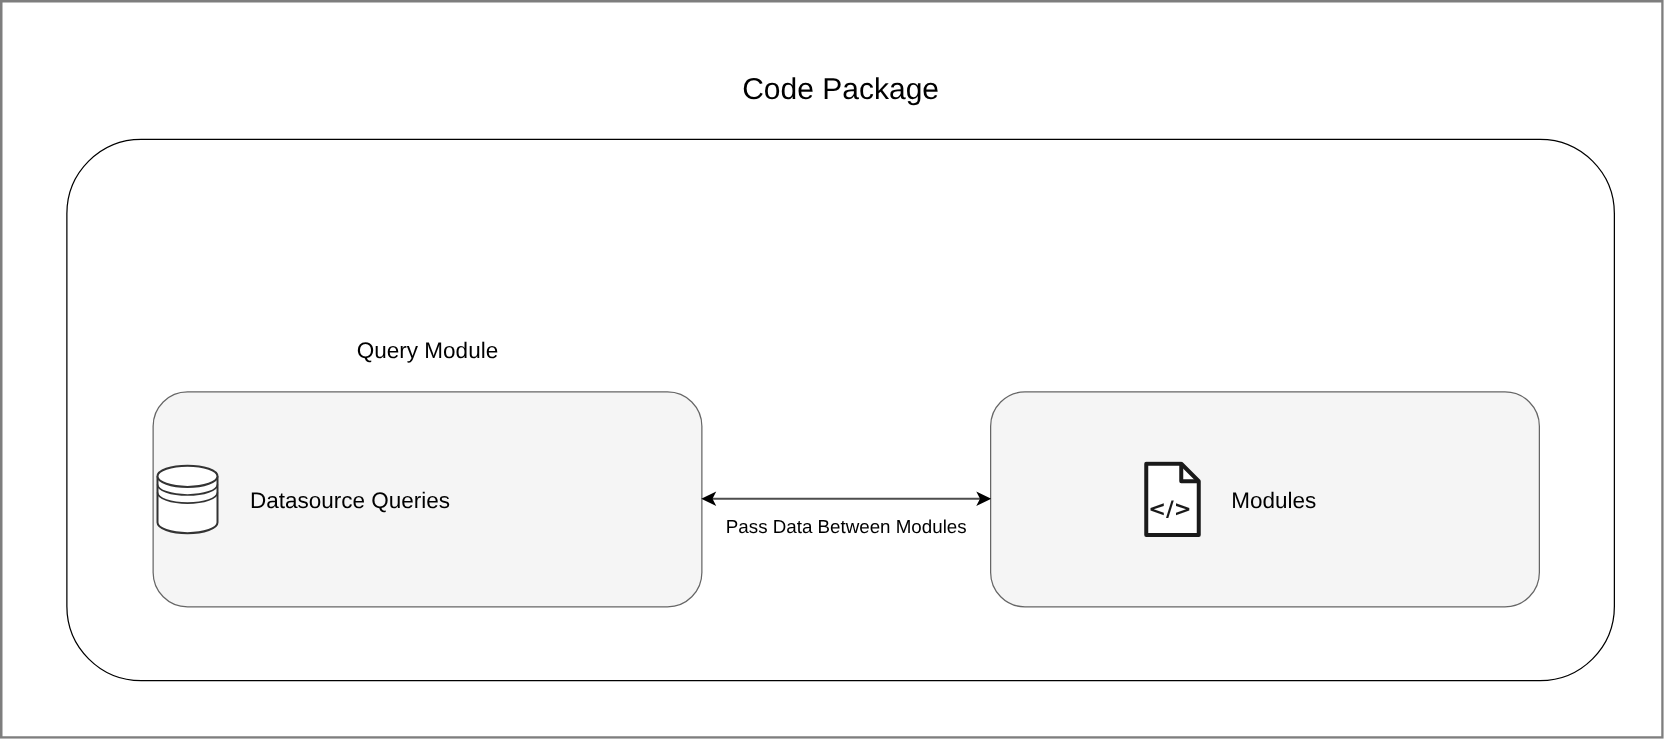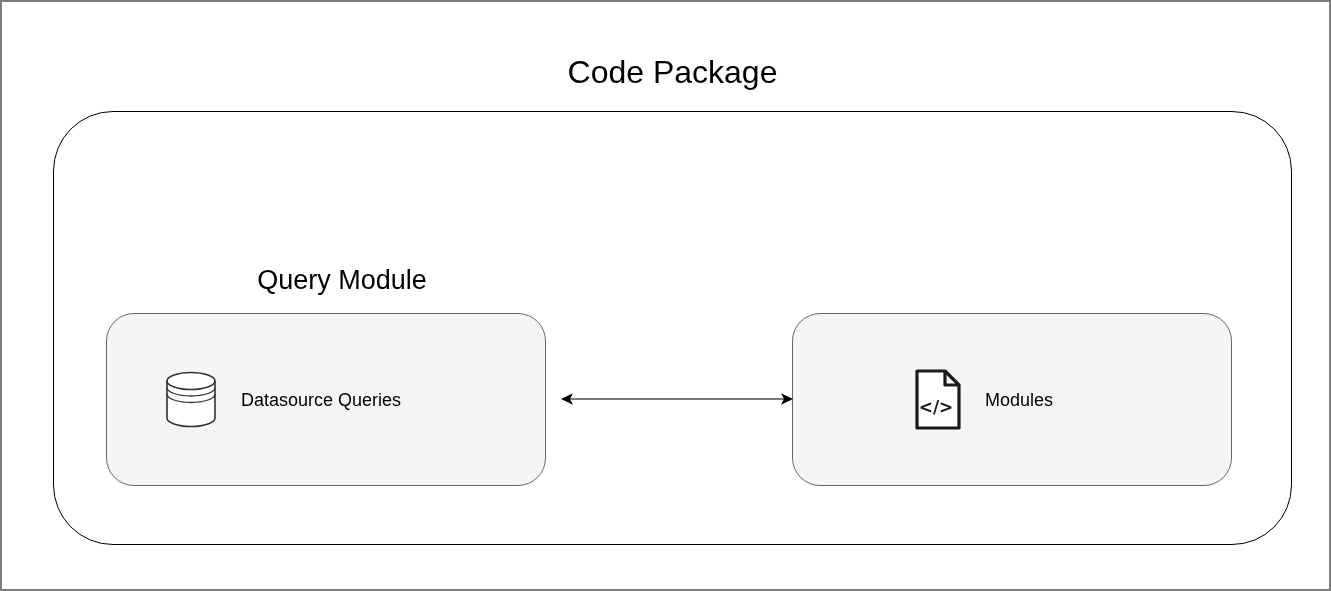--- a/index.html
+++ b/index.html
@@ -14,60 +14,60 @@
     border: 2px solid #7e7e7e;
     overflow: hidden;
   }
 
   .diagram-title {
     position: absolute;
     top: 56px;
     left: 51px;
     width: 1239px;
     text-align: center;
-    font-size: 32px;
+    font-size: 24px;
     line-height: 28px;
     color: #000000;
   }
 
   .package-container {
     position: absolute;
     left: 51px;
     top: 109px;
     width: 1239px;
     height: 434px;
     border: 1px solid #000000;
     border-radius: 60px;
     background: #ffffff;
   }
 
   .module-label {
     position: absolute;
     top: 264px;
     width: 440px;
     text-align: center;
-    font-size: 27px;
+    font-size: 18px;
     line-height: 28px;
     color: #000000;
   }
   .module-label.query { left: 120px; }
   .module-label.js    { left: 793px; }
 
   .module-box {
     position: absolute;
     top: 311px;
     width: 440px;
     height: 173px;
     background: #f5f5f5;
     border: 1px solid #666666;
     border-radius: 28px;
     display: flex;
     align-items: center;
   }
-  .module-box.query { left: 104px; padding-left: 57px; }
+  .module-box.query { left: 120px; }
   .module-box.js    { left: 790px; padding-left: 121px; }
 
   .node-icon { flex: 0 0 auto; display: block; }
 
   .node-label {
     margin-left: 23px;
     font-size: 18px;
     line-height: 22px;
     color: #000000;
     white-space: nowrap;
@@ -122,14 +122,15 @@
     </svg>
     <span class="node-label">Modules</span>
   </div>
 
   <svg class="connector-arrow" width="234" height="18" viewBox="0 0 234 18" aria-hidden="true">
     <line x1="9" y1="9" x2="225" y2="9" stroke="#4d4d4d" stroke-width="1.6"></line>
     <polygon points="1,9 13,3.2 10,9 13,14.8" fill="#000000"></polygon>
     <polygon points="233,9 221,3.2 224,9 221,14.8" fill="#000000"></polygon>
   </svg>
 
+  <div class="connector-label">Pass Data Between Modules</div>
 
 </div>
 
 </body></html>

